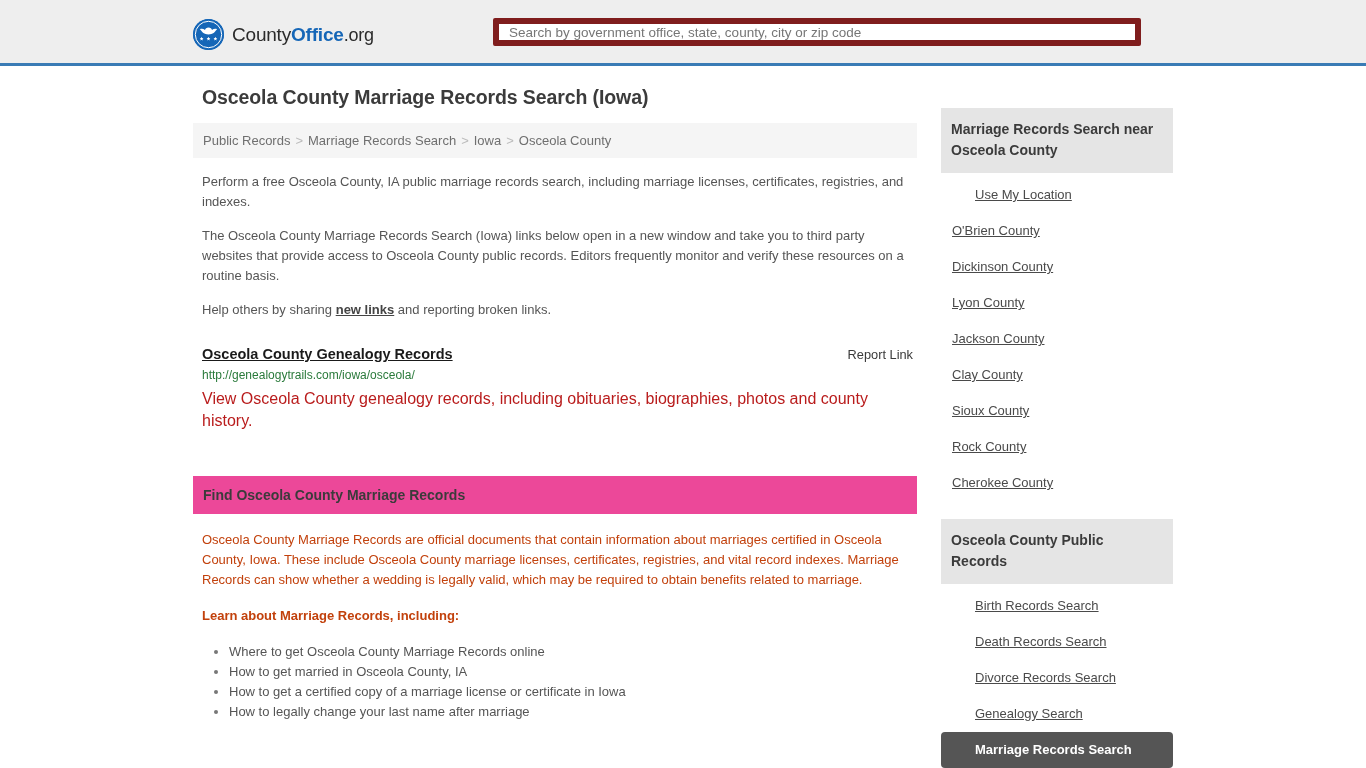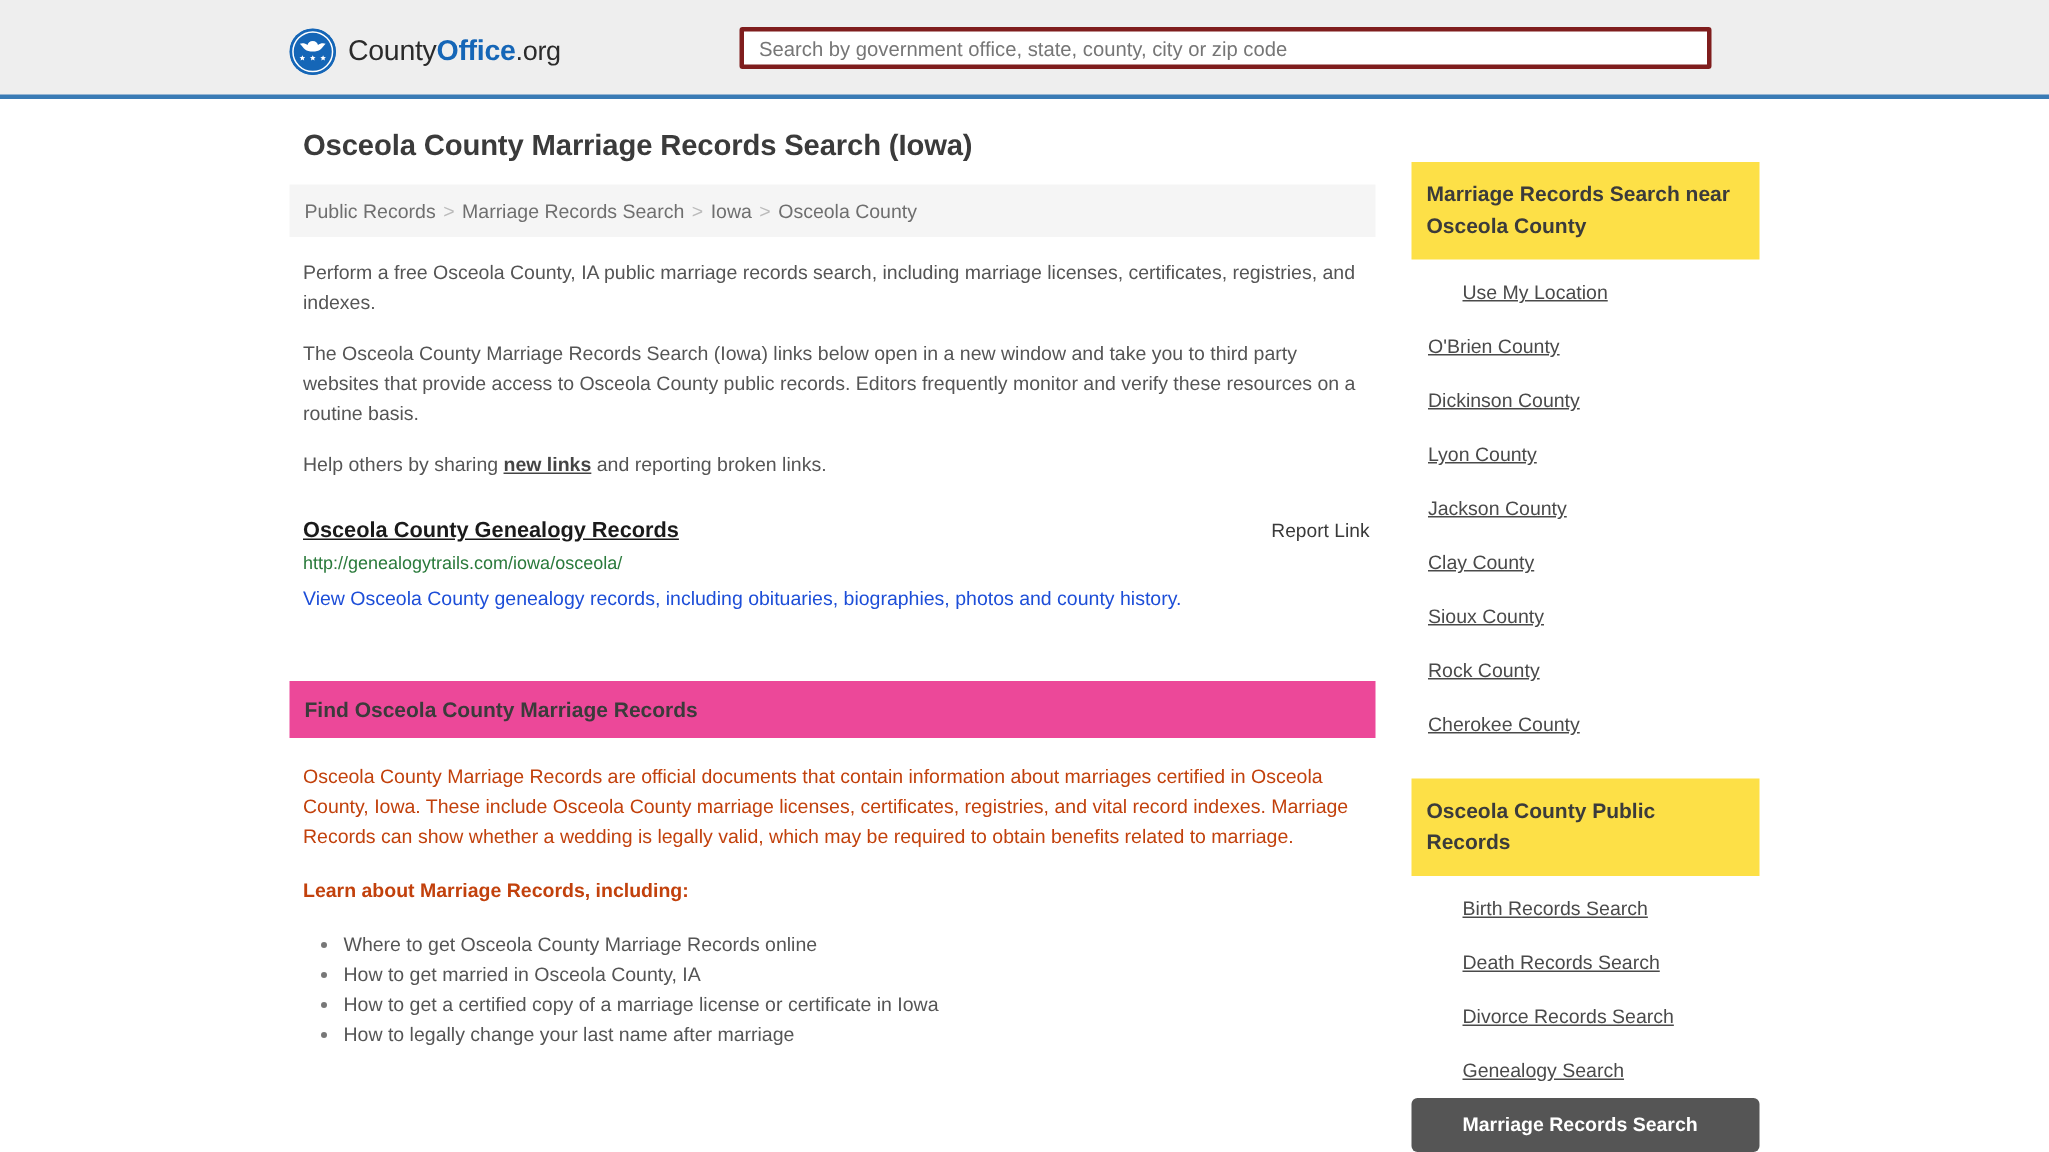--- a/index.html
+++ b/index.html
@@ -63,21 +63,21 @@
     position: absolute;
     left: 493px;
     top: 18px;
     width: 648px;
     height: 28px;
   }
   .search-input {
     width: 100%;
     height: 100%;
     box-sizing: border-box;
-    border: 3px solid #7f1d1d;
+    border: 6px solid #7f1d1d;
     border-radius: 2px;
     background: #ffffff;
     padding: 0 10px;
     font-family: "Liberation Sans", sans-serif;
     font-size: 13.5px;
     color: #333333;
     outline: none;
   }
   .search-input::placeholder { color: #767676; }
 
@@ -163,23 +163,23 @@
     white-space: nowrap;
     margin-right: 4px;
   }
   .result-url {
     margin-top: 6px;
     font-size: 12px;
     color: #2a7a3b;
   }
   .result-desc {
     margin-top: 6px;
-    font-size: 13px;
+    font-size: 16px;
     line-height: 22px;
-    color: #1d4ed8;
+    color: #b91c1c;
     max-width: 690px;
   }
 
   
   .section {
     margin-top: 44px;
   }
   .section-head {
     background: #ec4899;
     padding: 11px 10px;
@@ -212,21 +212,21 @@
     font-size: 13px;
     color: #555555;
     line-height: 20px;
     margin-bottom: 0;
   }
   ul.bullets li::marker { color: #777777; }
 
   
   .widget { margin-bottom: 18px; }
   .widget-head {
-    background: #fde047;
+    background: #e5e5e5;
     padding: 11px 10px 12px 10px;
     font-size: 14px;
     font-weight: bold;
     color: #3b3b3b;
     line-height: 21px;
   }
   .widget-list { padding-top: 4px; }
   .widget-list a {
     display: block;
     color: #4a4a4a;

